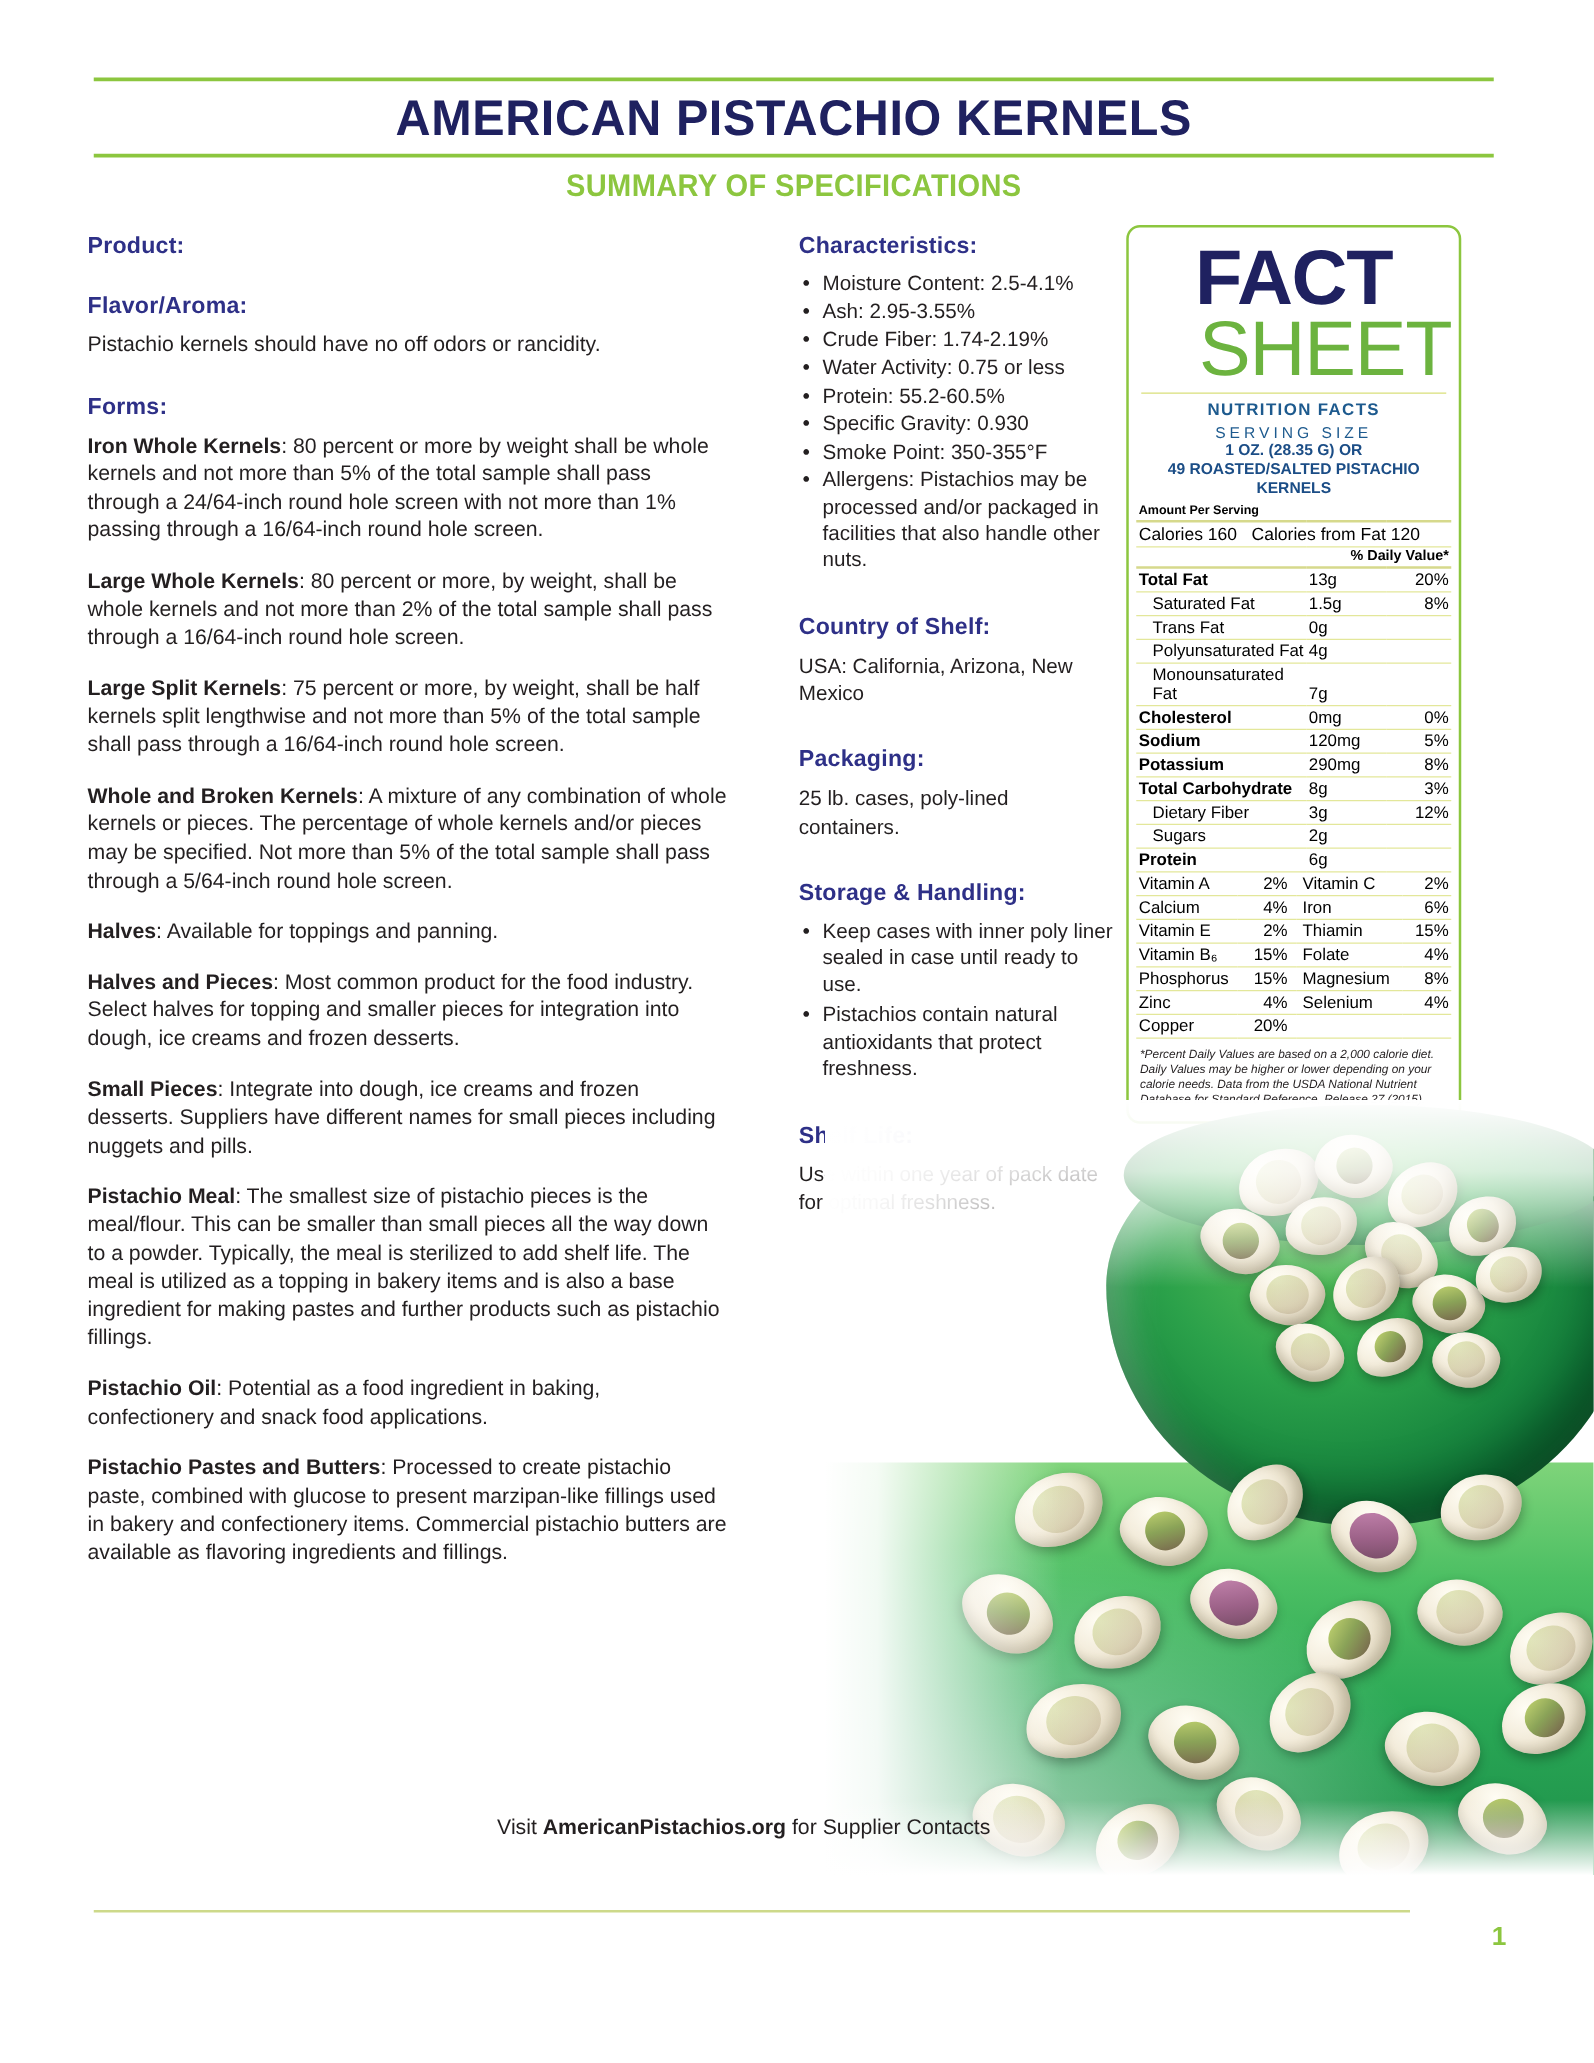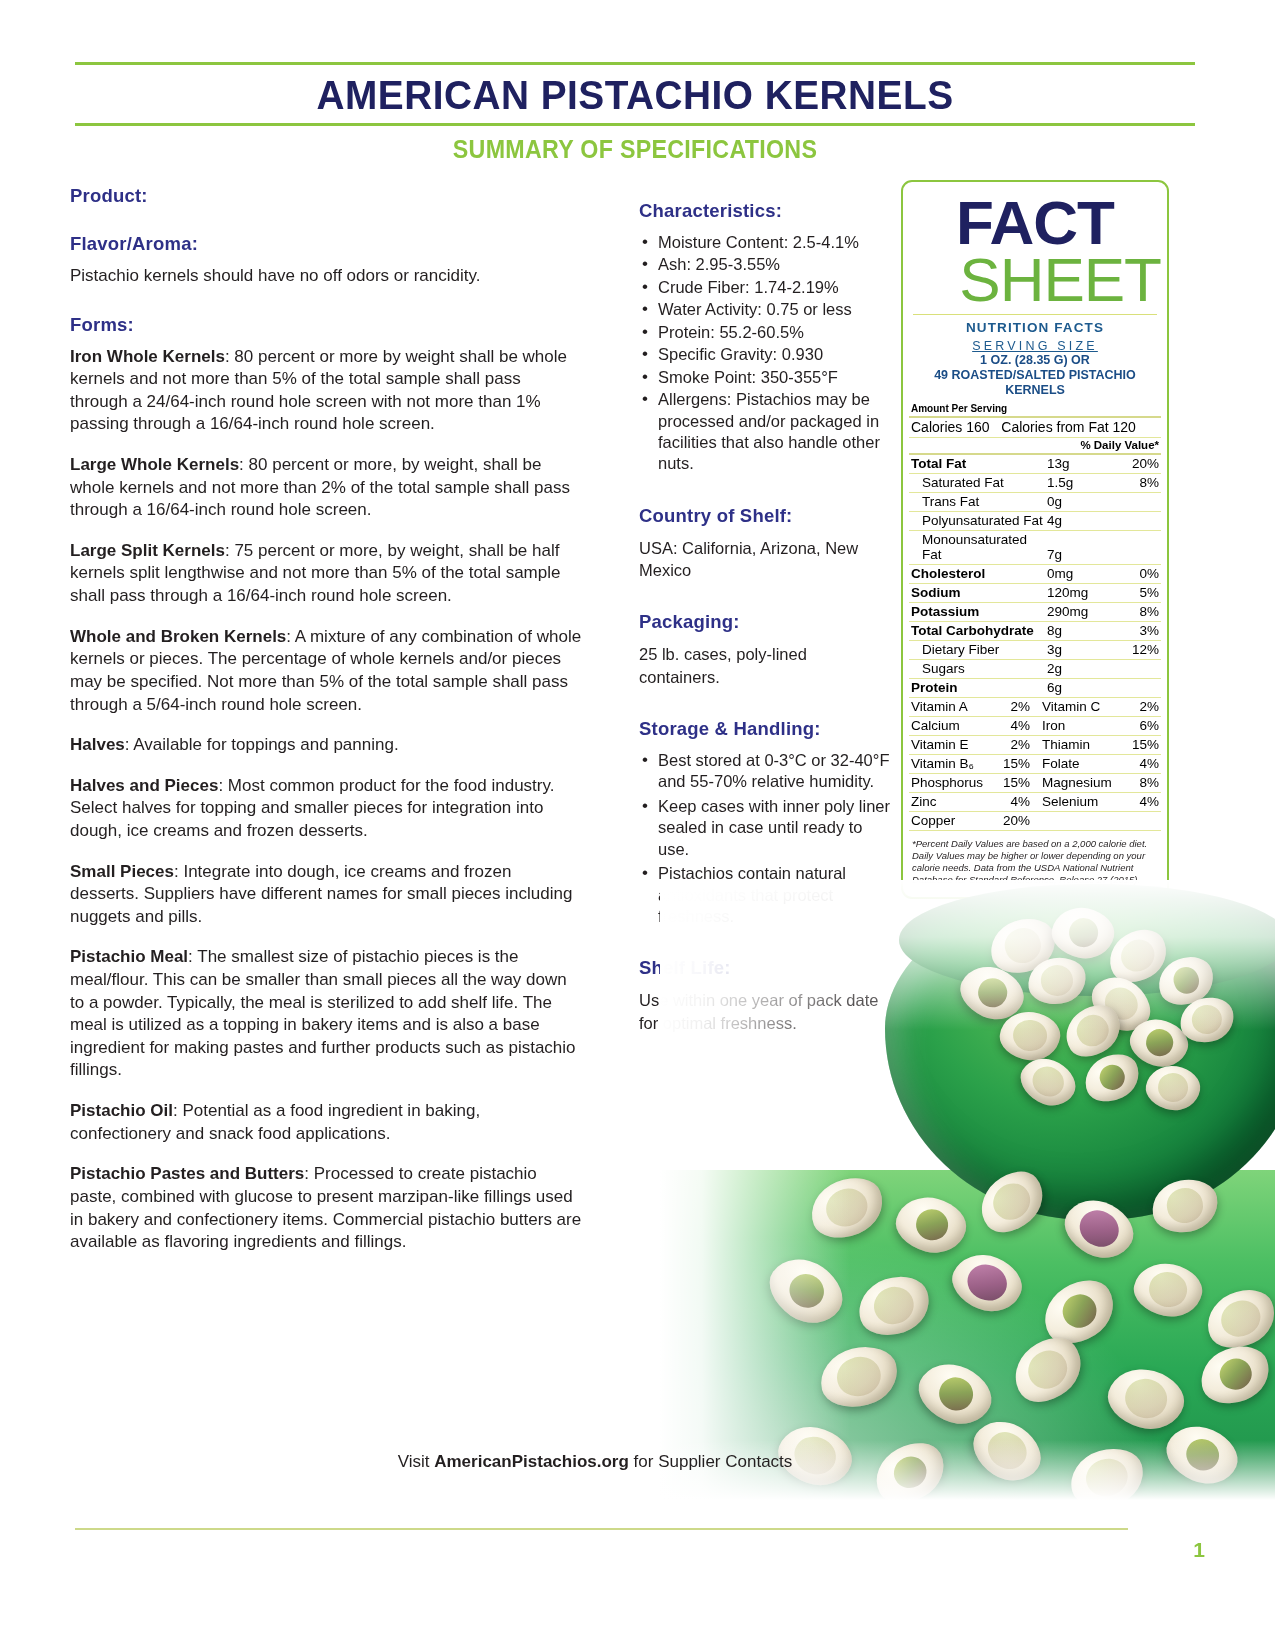--- a/index.html
+++ b/index.html
@@ -35,21 +35,21 @@
   .col-right{ position:absolute; left:901px; top:180px; width:272px; }
 
   h2.sec {
     color:#2e3087; font-weight:bold; font-size:18.5px;
     margin:0 0 10px 0; letter-spacing:0.2px;
     font-family:"Liberation Sans", sans-serif;
   }
   .col-left h2.sec { margin-top:26px; }
   .col-left h2.sec.first { margin-top:0; }
   .col-mid h2.sec { margin-top:30px; }
-  .col-mid h2.sec.first { margin-top:15px; }
+  .col-mid h2.sec.first { margin-top:0; }
 
   p.body {
     margin:0 0 18px 0; font-size:17px; line-height:1.33;
     color:#231f20;
   }
   .col-mid p.body { font-size:16.5px; line-height:1.35; }
   p.body b { font-weight:bold; }
 
   ul.bul { margin:0; padding:0 0 0 19px; list-style:none; }
   ul.bul li {
@@ -80,21 +80,21 @@
     font-size:62px; line-height:0.95; letter-spacing:-1px;
     margin-bottom:4px;
   }
   .fs-divider { height:1px; background:#d9e07a; margin:3px 4px 5px; }
   .fs-nf {
     text-align:center; color:#1d5a8e; font-weight:bold;
     font-size:13.5px; letter-spacing:1.1px; margin-bottom:4px;
   }
   .fs-ss {
     text-align:center; color:#1d5a8e; font-size:12.5px;
-    letter-spacing:3.2px; font-weight:normal;text-decoration:underline;
+    letter-spacing:3.2px; font-weight:normal;
   }
   .fs-ss2 {
     text-align:center; color:#1b4d86; font-size:12.5px;
     font-weight:bold; line-height:1.2;
   }
   .fs-ss3 {
     text-align:center; color:#1b4d86; font-size:12.5px;
     font-weight:bold; line-height:1.2; margin-bottom:4px;
   }
 
@@ -242,21 +242,20 @@
       </ul>
 
     <h2 class="sec">Country of Shelf:</h2>
     <p class="body">USA: California, Arizona, New Mexico</p>
 
     <h2 class="sec">Packaging:</h2>
     <p class="body">25 lb. cases, poly-lined containers.</p>
 
     <h2 class="sec">Storage &amp; Handling:</h2>
     <ul class="bul sp" id="storage-list">
-        <li>Best stored at 0-3°C or 32-40°F and 55-70% relative humidity.</li>
         <li>Keep cases with inner poly liner sealed in case until ready to use.</li>
         <li>Pistachios contain natural antioxidants that protect freshness.</li>
       </ul>
 
     <h2 class="sec">Shelf Life:</h2>
     <p class="body">Use within one year of pack date for optimal freshness.</p>
   </div>
 
   <div class="col-right">
     <div class="fs">

